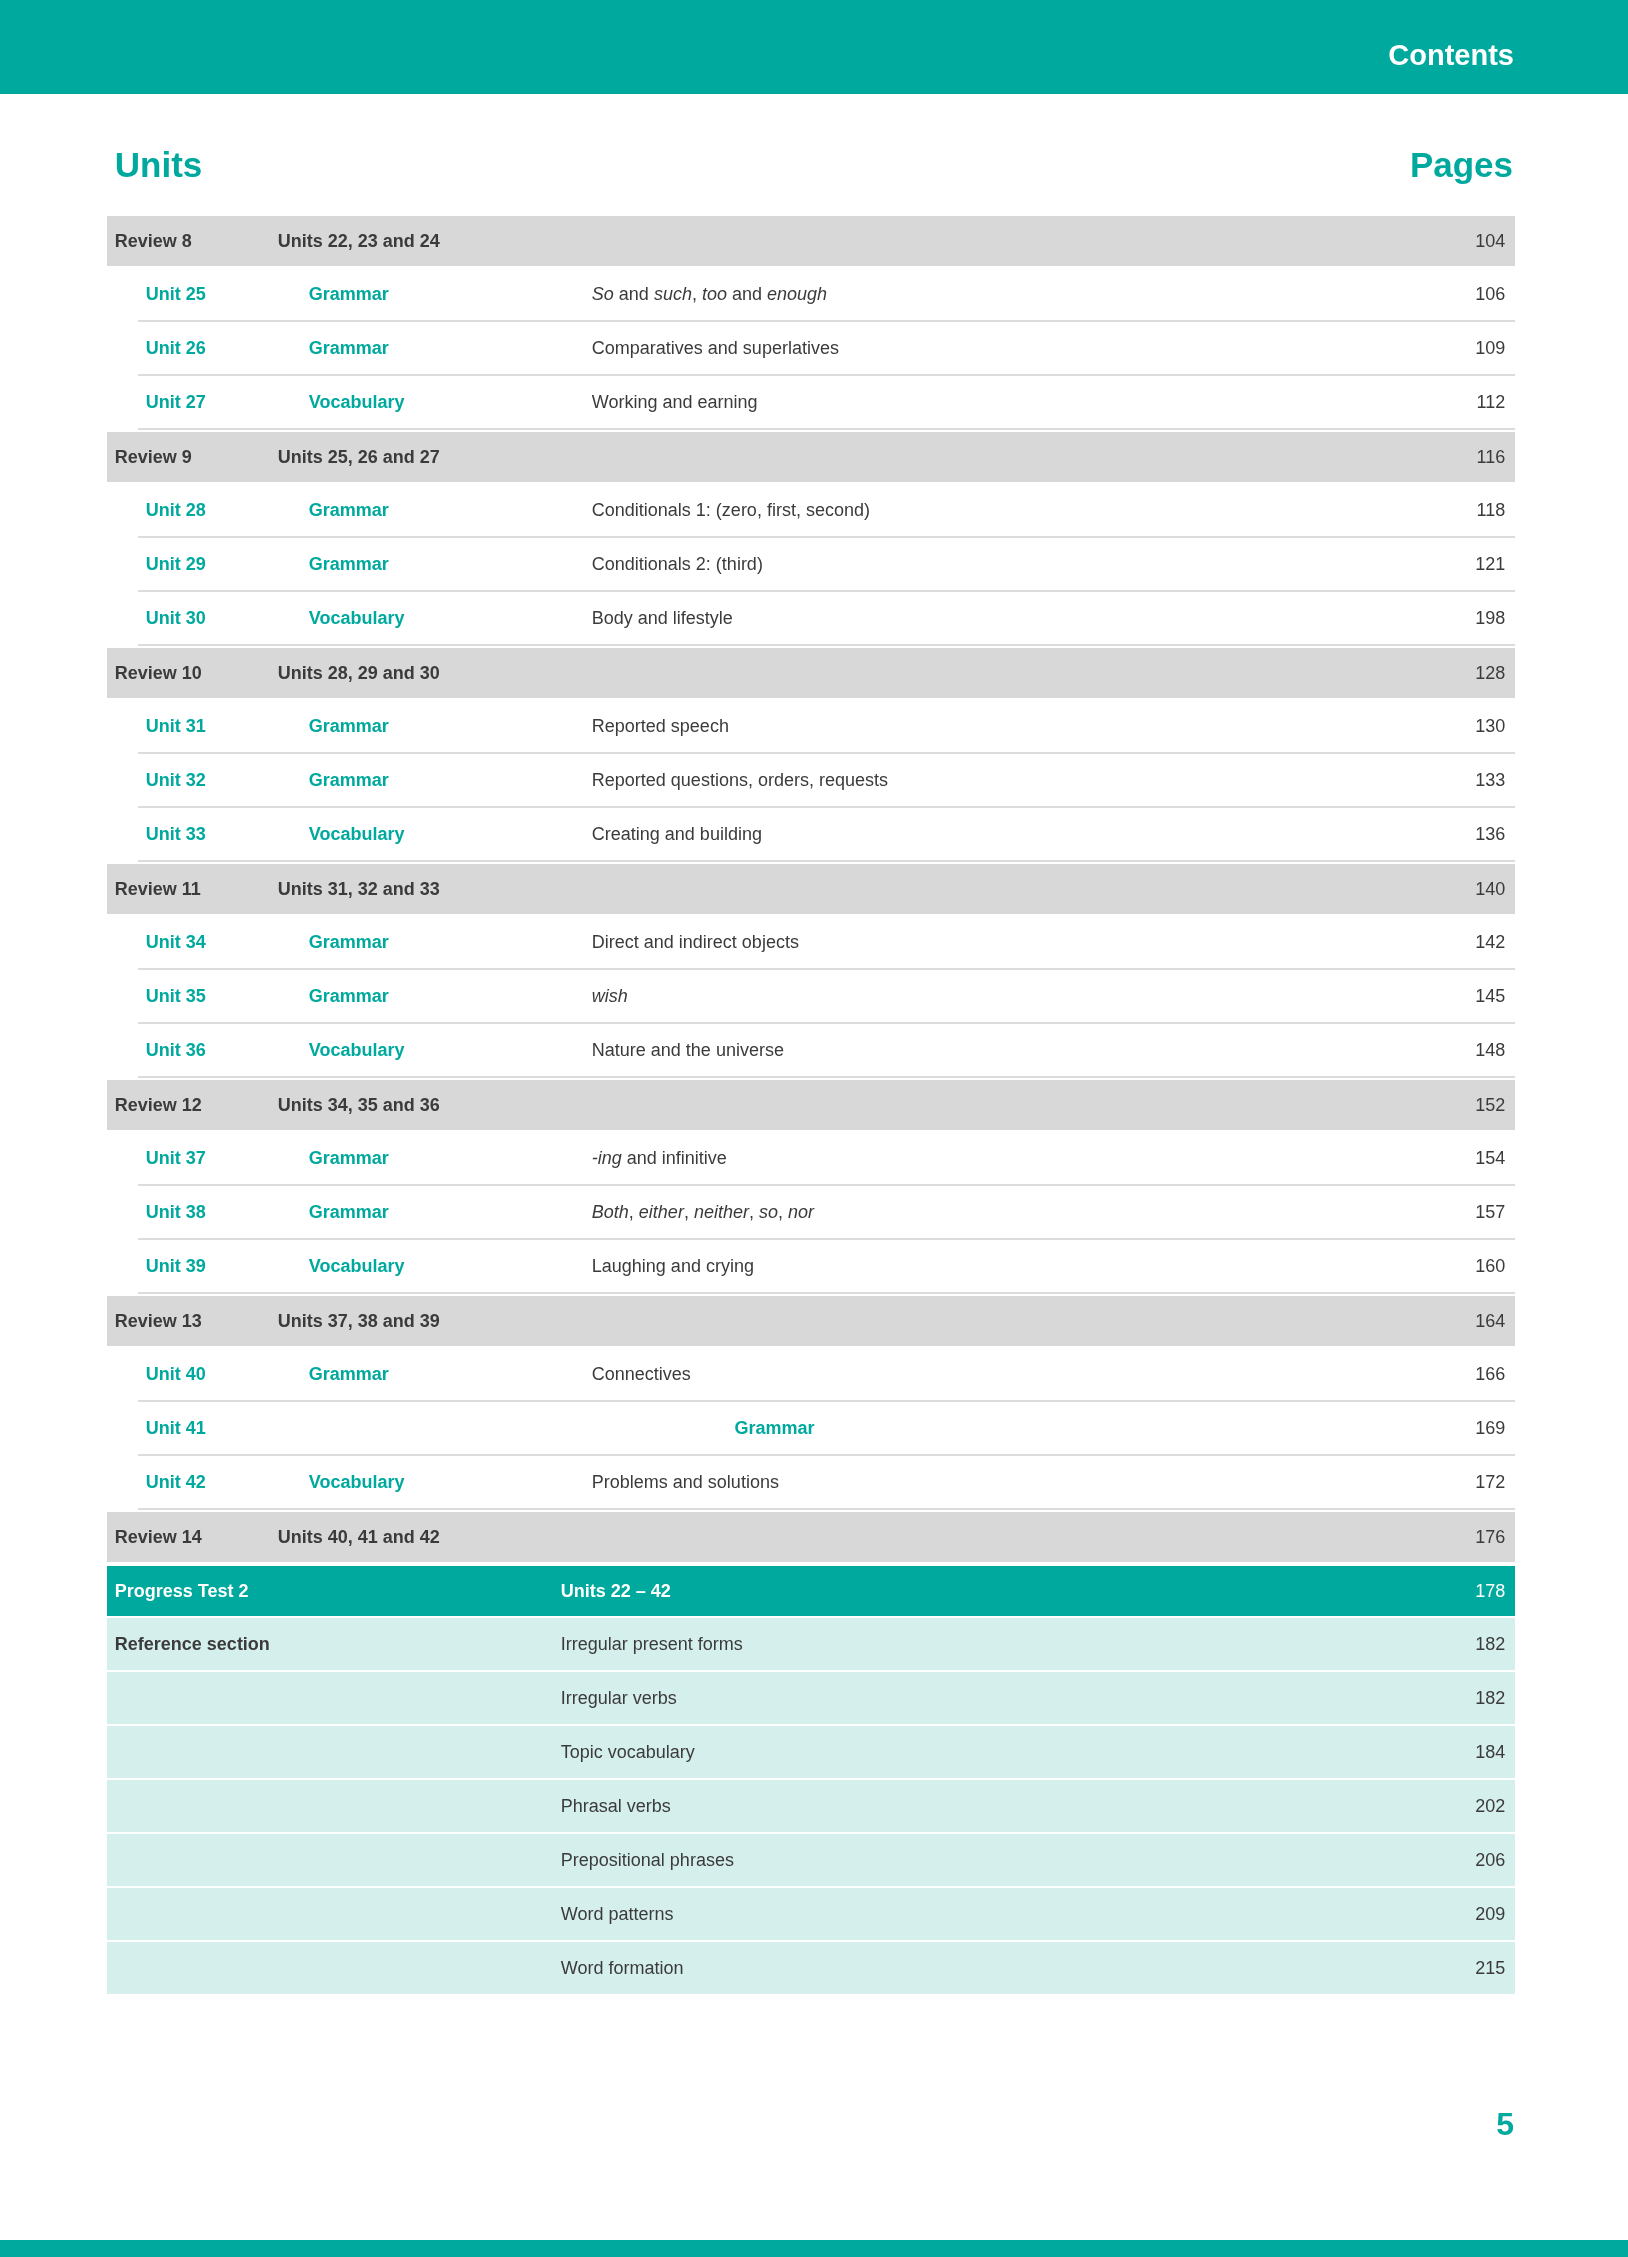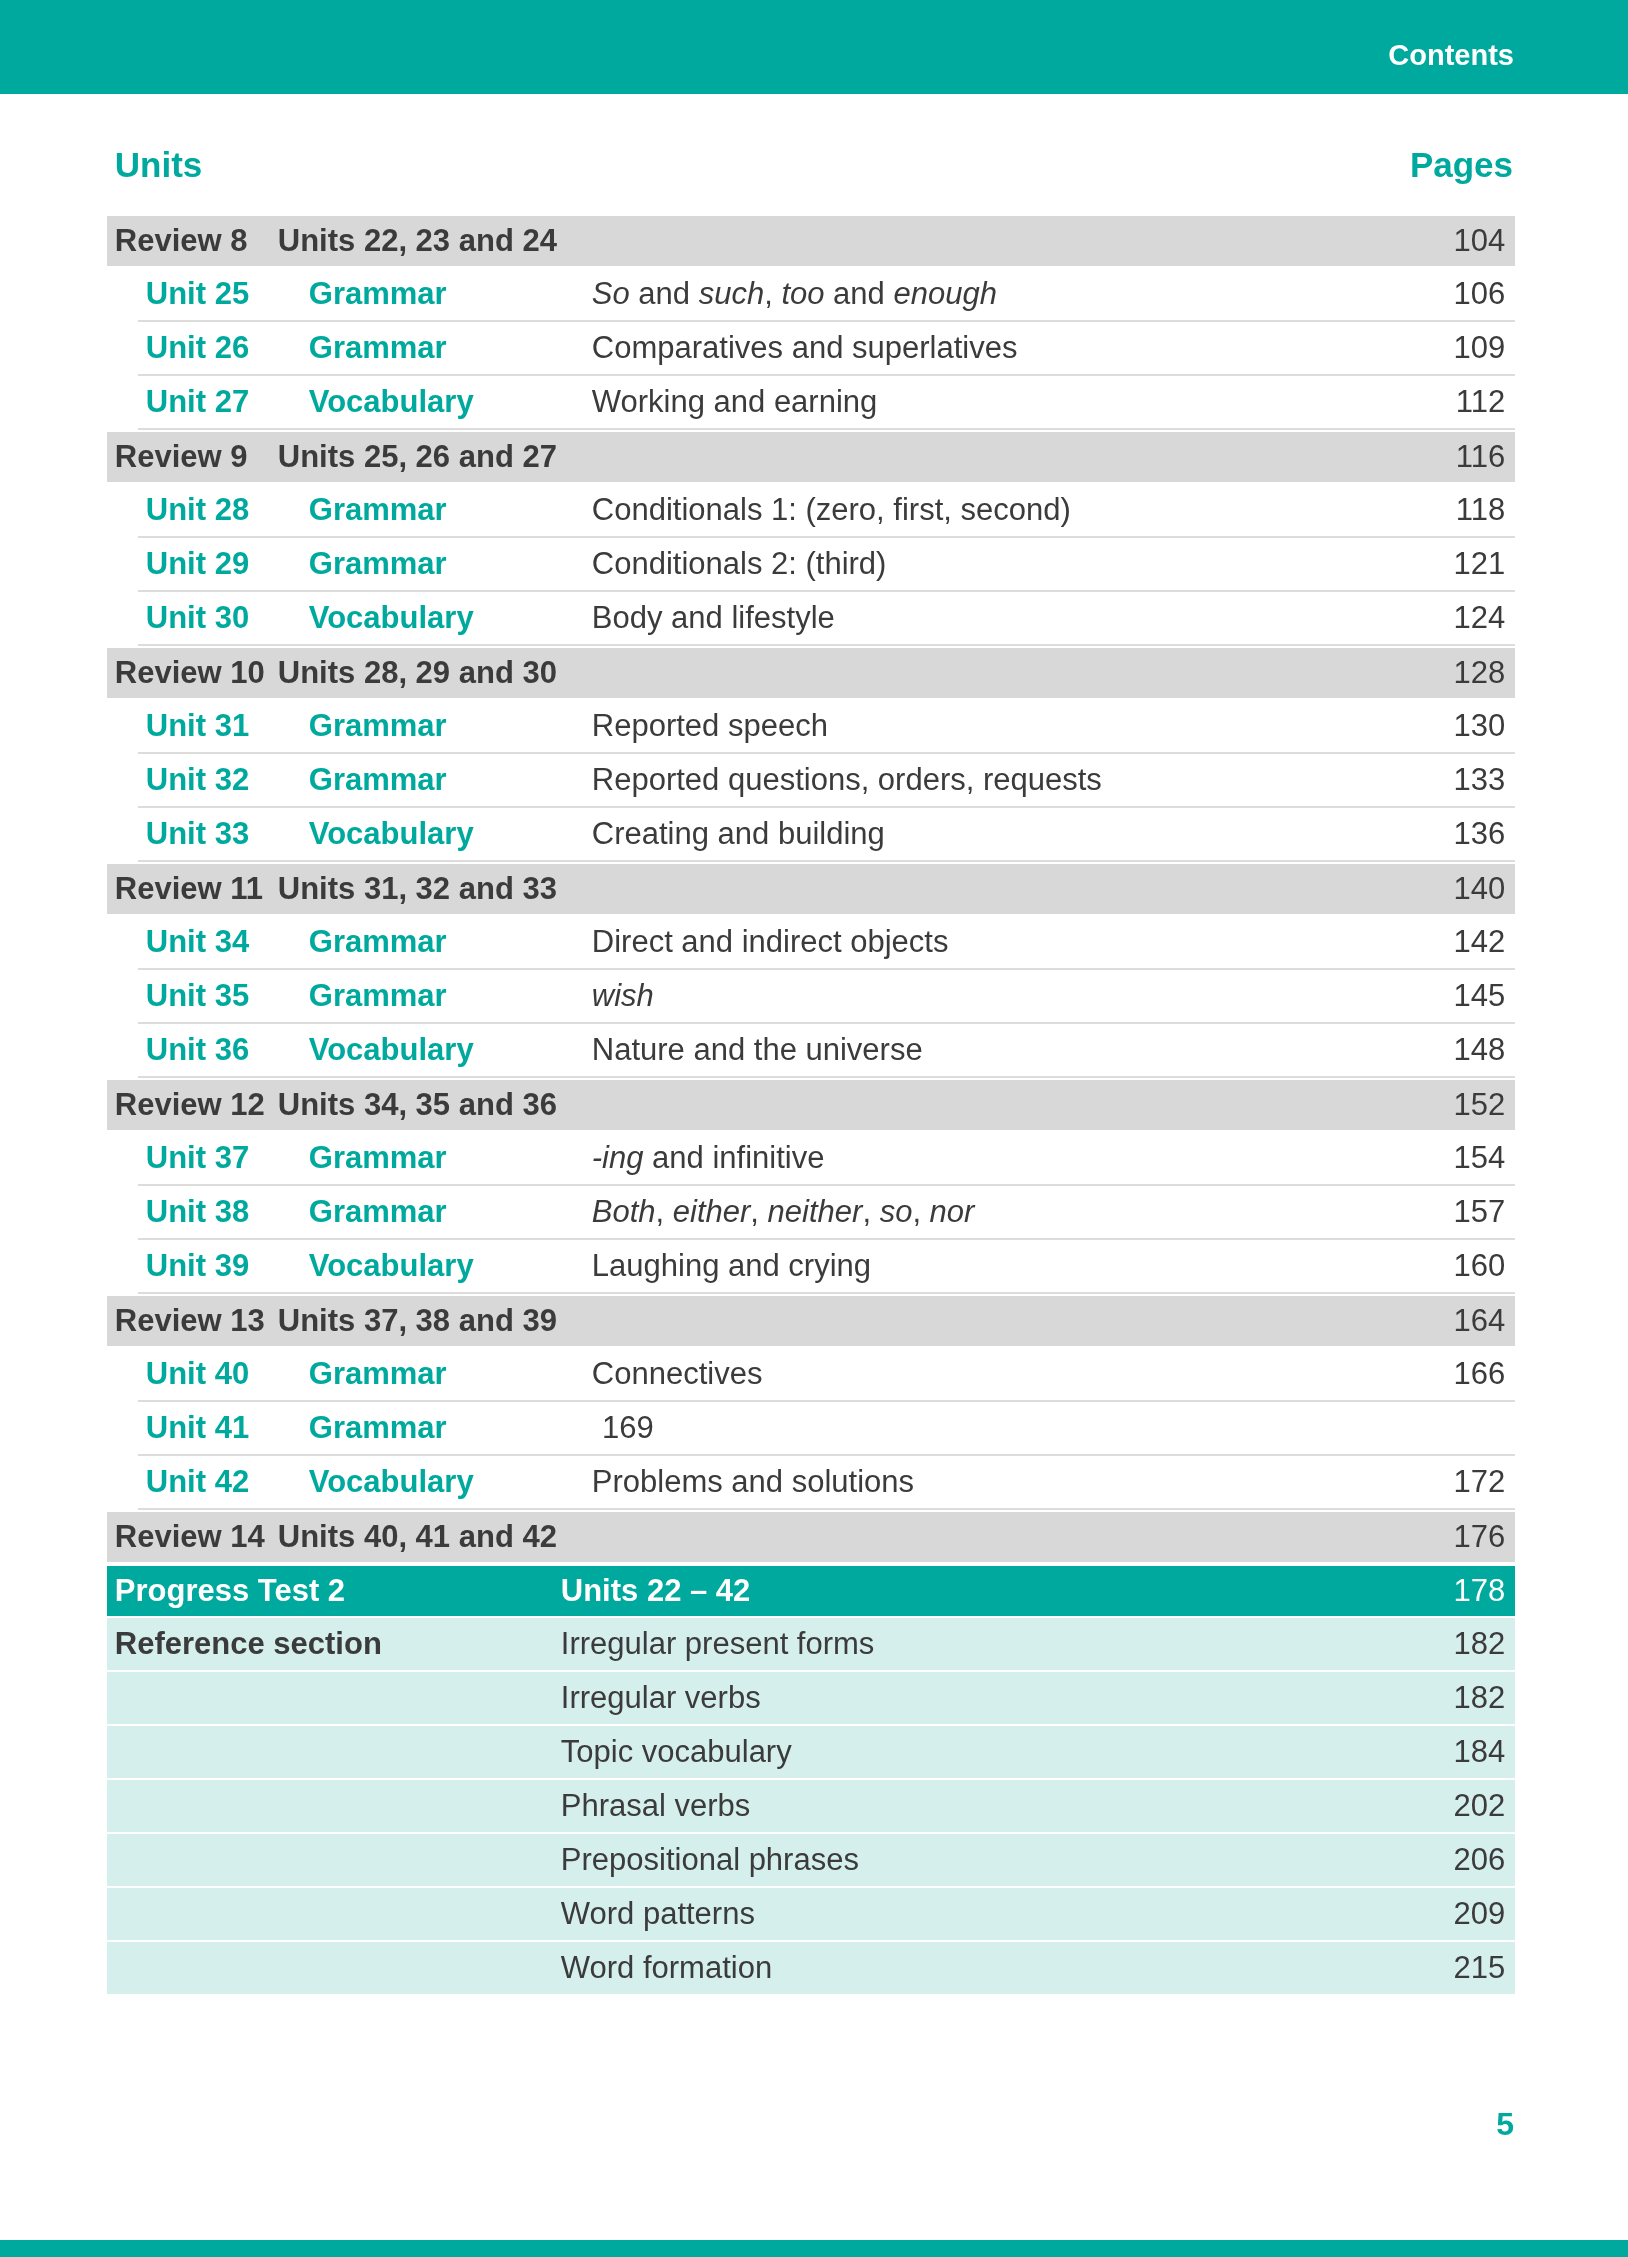--- a/index.html
+++ b/index.html
@@ -45,21 +45,22 @@
     color:var(--teal);
     font-weight:bold;
     font-size:35px;
   }
   .toc{width:100%;}
   .row{
     display:flex;
     align-items:center;
     height:54px;
     padding:0 9.8px 0 7.8px;
-    font-size:31px;
+    font-size:18px;
+    justify-content:space-between;
   }
   .c1{width:163px;flex:none;white-space:nowrap;overflow:visible;}
   .c2{width:283px;flex:none;white-space:nowrap;overflow:visible;}
   .c3{flex:1;white-space:nowrap;overflow:visible;}
   .pg{flex:none;min-width:62px;text-align:right;}
   .it{font-style:italic;}
   .row-unit{
     background:#ffffff;
     border-bottom:2px solid #dcdcdc;
     margin-left:31px;
@@ -168,21 +169,21 @@
       <div class="row row-unit">
         <span class="c1">Unit 29</span>
         <span class="c2">Grammar</span>
         <span class="c3">Conditionals 2: (third)</span>
         <span class="pg">121</span>
       </div>
       <div class="row row-unit">
         <span class="c1">Unit 30</span>
         <span class="c2">Vocabulary</span>
         <span class="c3">Body and lifestyle</span>
-        <span class="pg">124</span>
+        <span class="pg">198</span>
       </div>
       <div class="row row-review">
         <span class="c1">Review 10</span>
         <span class="c2">Units 28, 29 and 30</span>
         <span class="c3"></span>
         <span class="pg">128</span>
       </div>
       <div class="row row-unit">
         <span class="c1">Unit 31</span>
         <span class="c2">Grammar</span>

